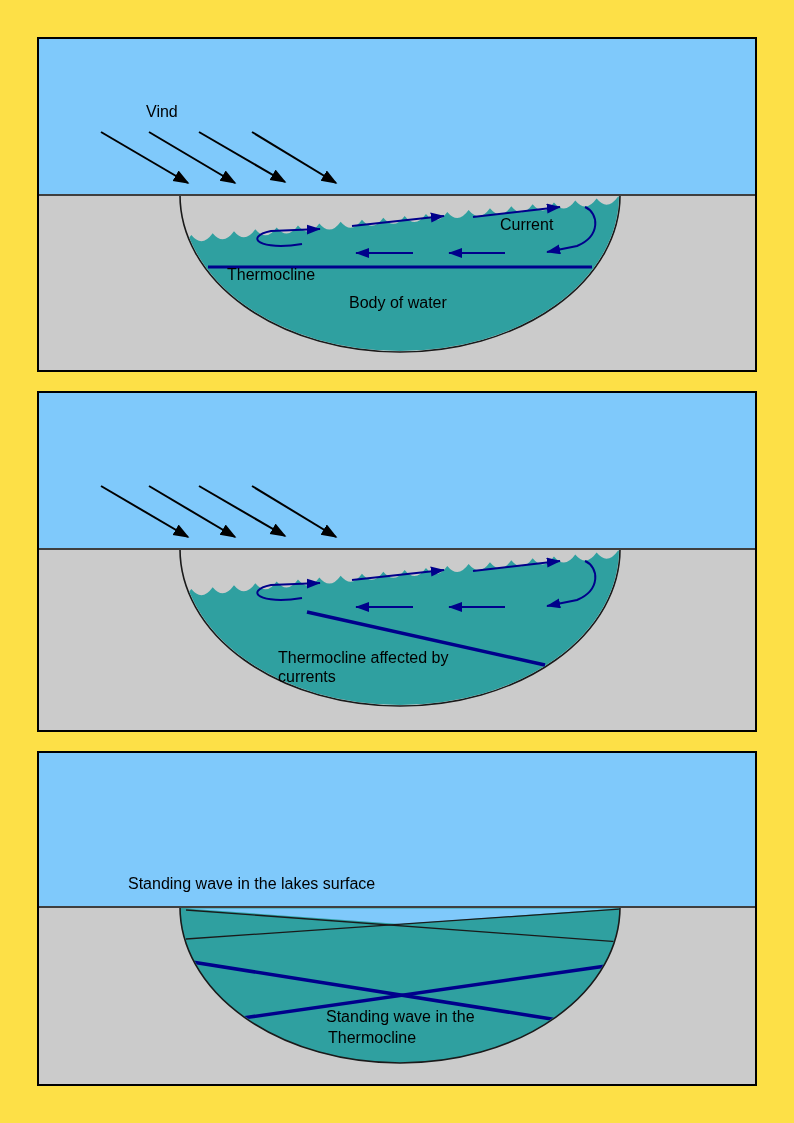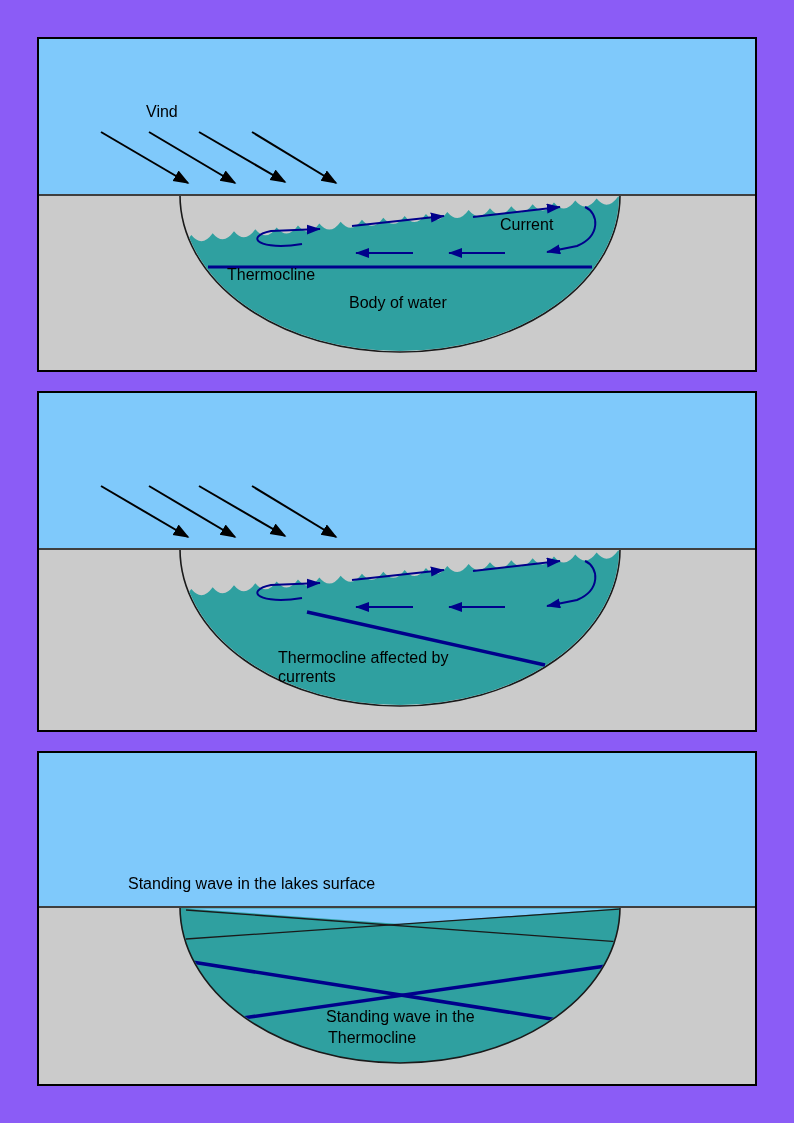--- a/index.html
+++ b/index.html
@@ -1,16 +1,16 @@
 <!DOCTYPE html>
 <html><head>
 <meta charset="utf-8">
 <style>
   html,body{margin:0;padding:0;background:#ffffff;}
-  #page{position:relative;width:794px;height:1123px;background:#8b5cf6;overflow:hidden;}
+  #page{position:relative;width:794px;height:1123px;background:#fde047;overflow:hidden;}
   svg{position:absolute;left:0;top:0;}
   .lbl{font-family:"Liberation Sans","DejaVu Sans",sans-serif;font-size:16px;fill:#000000;}
 </style>
 </head>
 <body>
 
 <div id="page">
 <svg width="794" height="1123" viewBox="0 0 794 1123" xmlns="http://www.w3.org/2000/svg">
 
   <defs>

